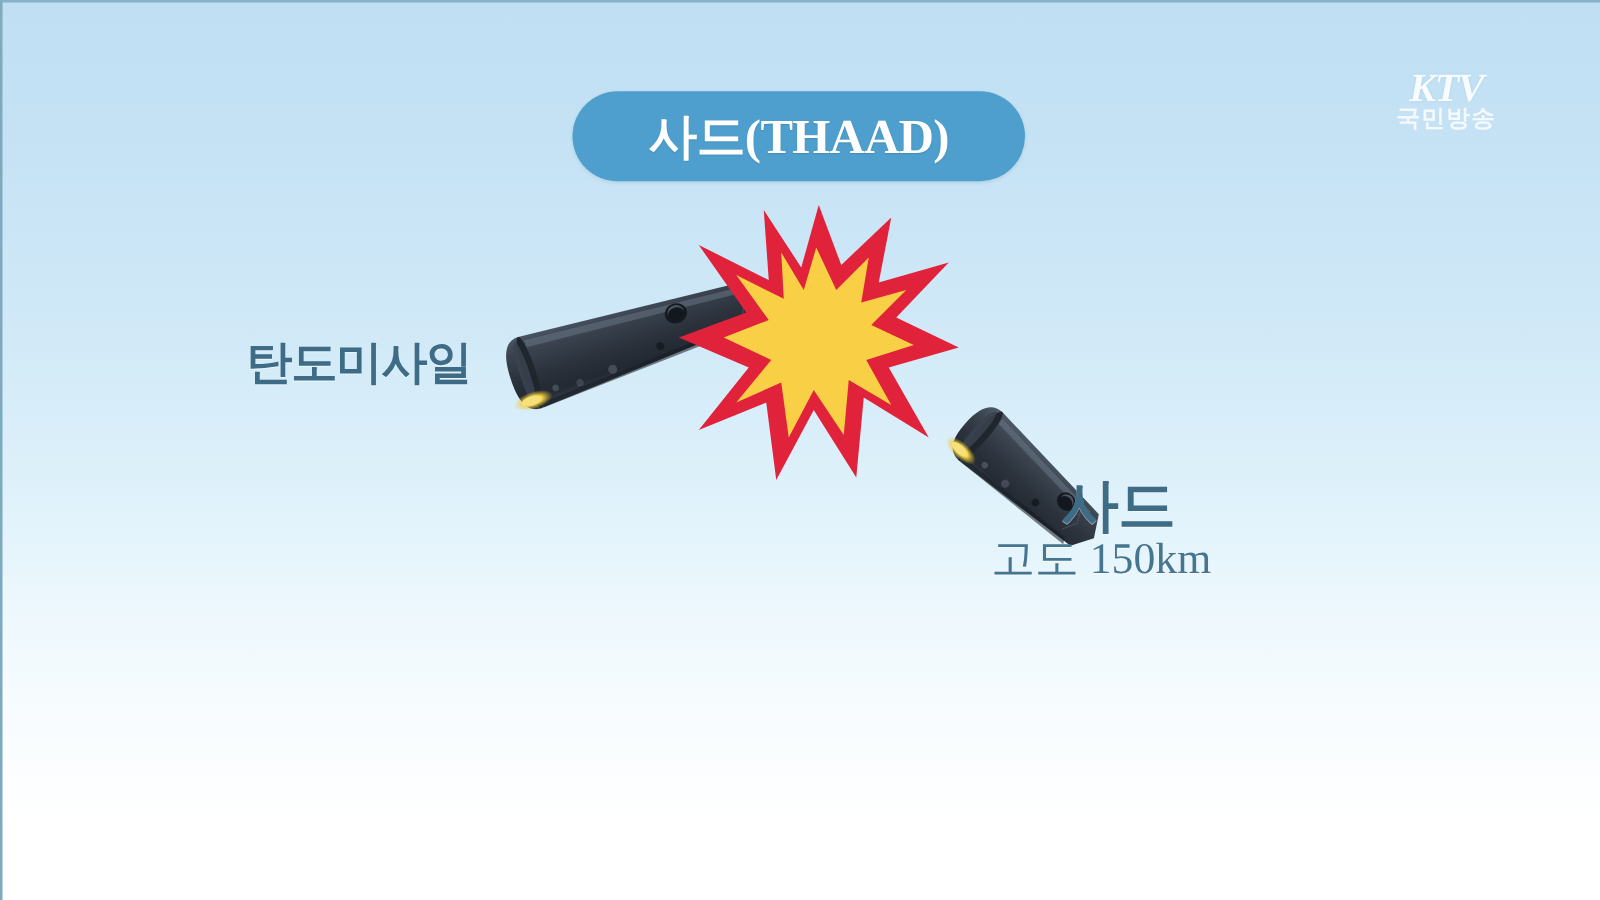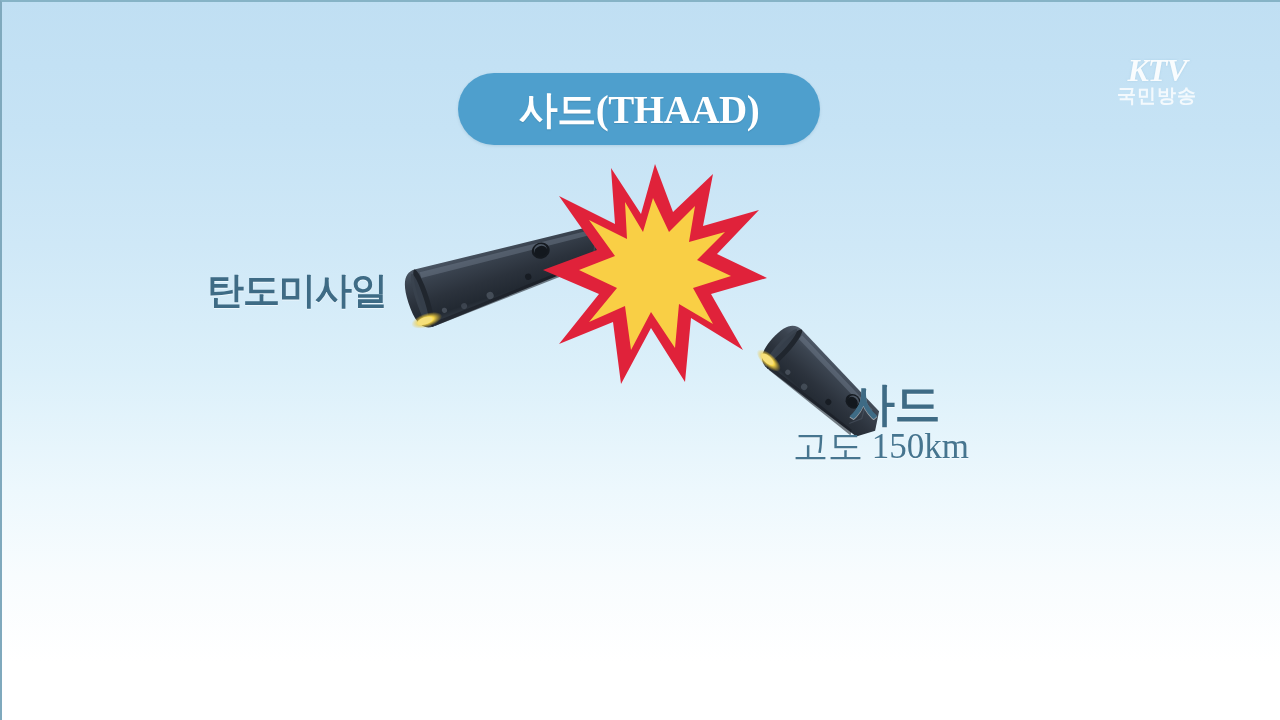--- a/index.html
+++ b/index.html
@@ -89,21 +89,21 @@
   }
 
   
   .lbl {
     position: absolute;
     color: #3e6b85;
     white-space: nowrap;
     line-height: 1.05;
   }
   .lbl-ballistic {
-    left: 207px;
+    left: 197px;
     top: 272px;
     font-size: 37px;
     font-weight: bold;
     letter-spacing: -1px;
     text-shadow: 0 1px 0 rgba(255,255,255,.55);
   }
   .lbl-thaad {
     left: 849px;
     top: 381px;
     font-size: 46px;

